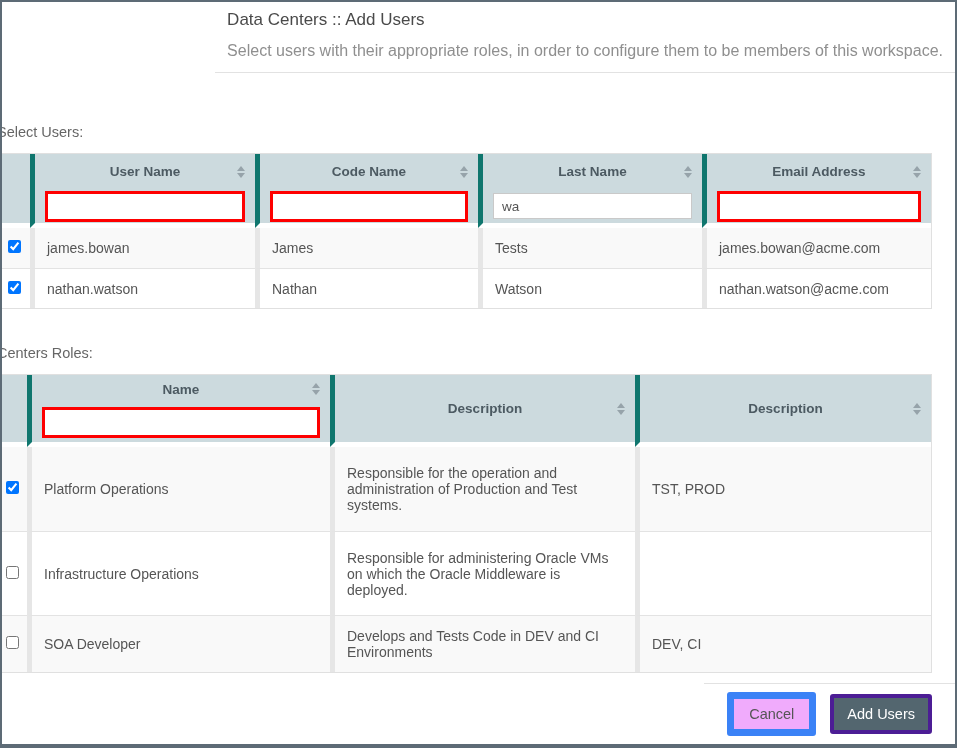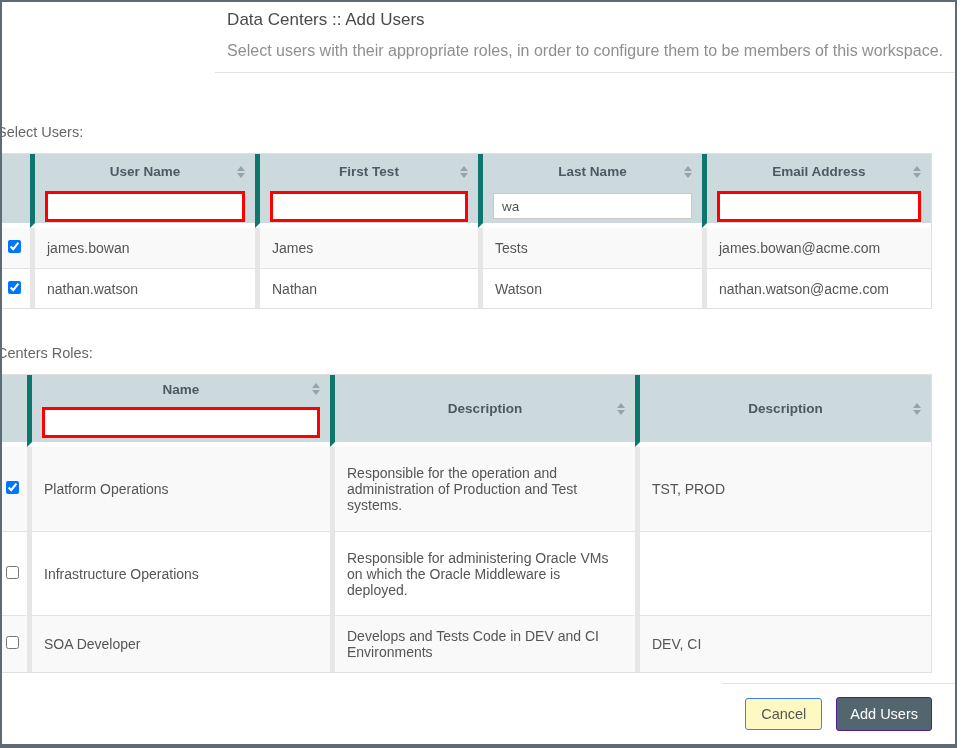--- a/index.html
+++ b/index.html
@@ -88,27 +88,27 @@
 
   
   .dlg-footer {
     border-top: 1px solid #e2e2e2;
     height: 61px; flex: 0 0 auto;
     display: flex; align-items: center; justify-content: flex-end;
     gap: 14px; padding: 0 23px;
   }
   .btn { font-family: inherit; font-size: 14.5px; border-radius: 3px; cursor: pointer; }
   .btn-cancel {
-    background: #fef9c3; color: #555;
-    border: 1px solid #3b82f6;
+    background: #f0abfc; color: #555;
+    border: 7px solid #3b82f6;
     padding: 7px 15px;
   }
   .btn-primary {
     background: #53666f; color: #fff;
-    border: 1px solid #4c1d95;
+    border: 4px solid #4c1d95;
     padding: 8px 13px;
   }
 </style>
 </head>
 <body>
 
 <div class="dialog">
 
   <div class="dlg-header">
     <div class="dlg-title">Data Centers :: Add Users</div>
@@ -131,21 +131,21 @@
         <tr class="title-row">
           <th class="check-col" rowspan="2"></th>
           <th class="col-sep">
             <span>User Name</span>
             <span class="sort-icon">
                 <i class="up"></i>
                 <i class="down"></i>
               </span>
           </th>
           <th class="col-sep">
-            <span>First Test</span>
+            <span>Code Name</span>
             <span class="sort-icon">
                 <i class="up"></i>
                 <i class="down"></i>
               </span>
           </th>
           <th class="col-sep">
             <span>Last Name</span>
             <span class="sort-icon">
                 <i class="up"></i>
                 <i class="down"></i>

